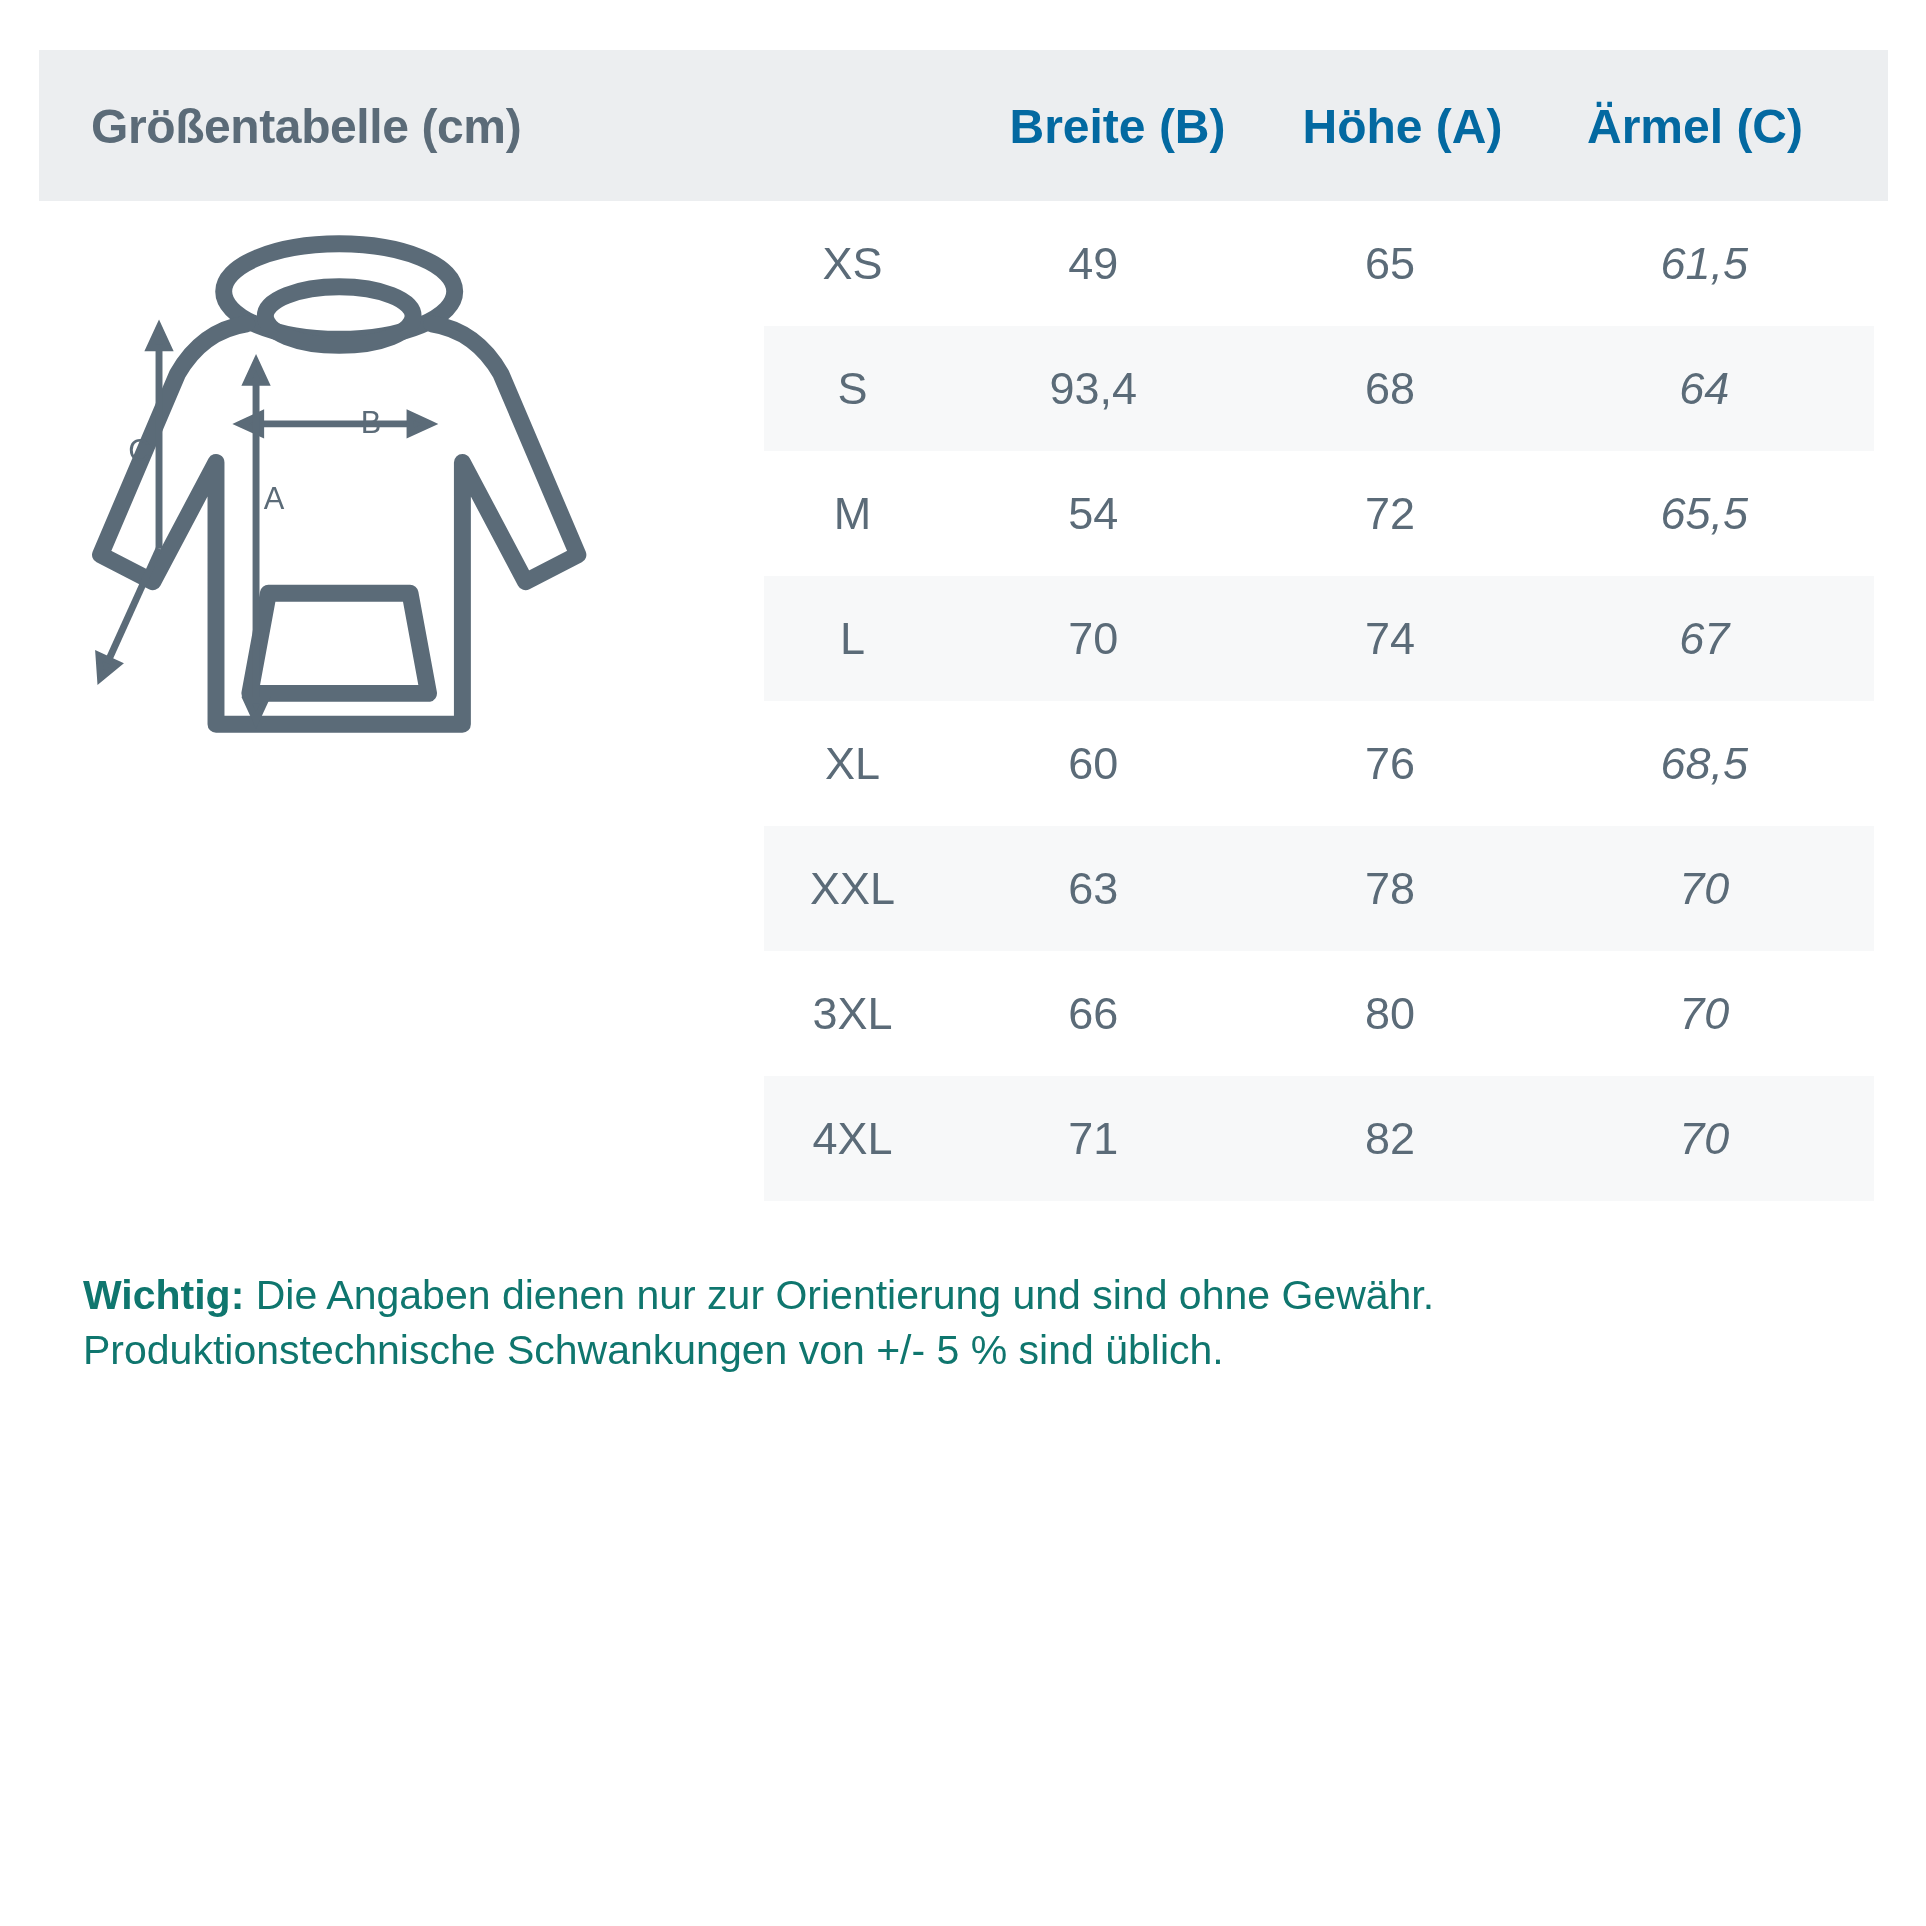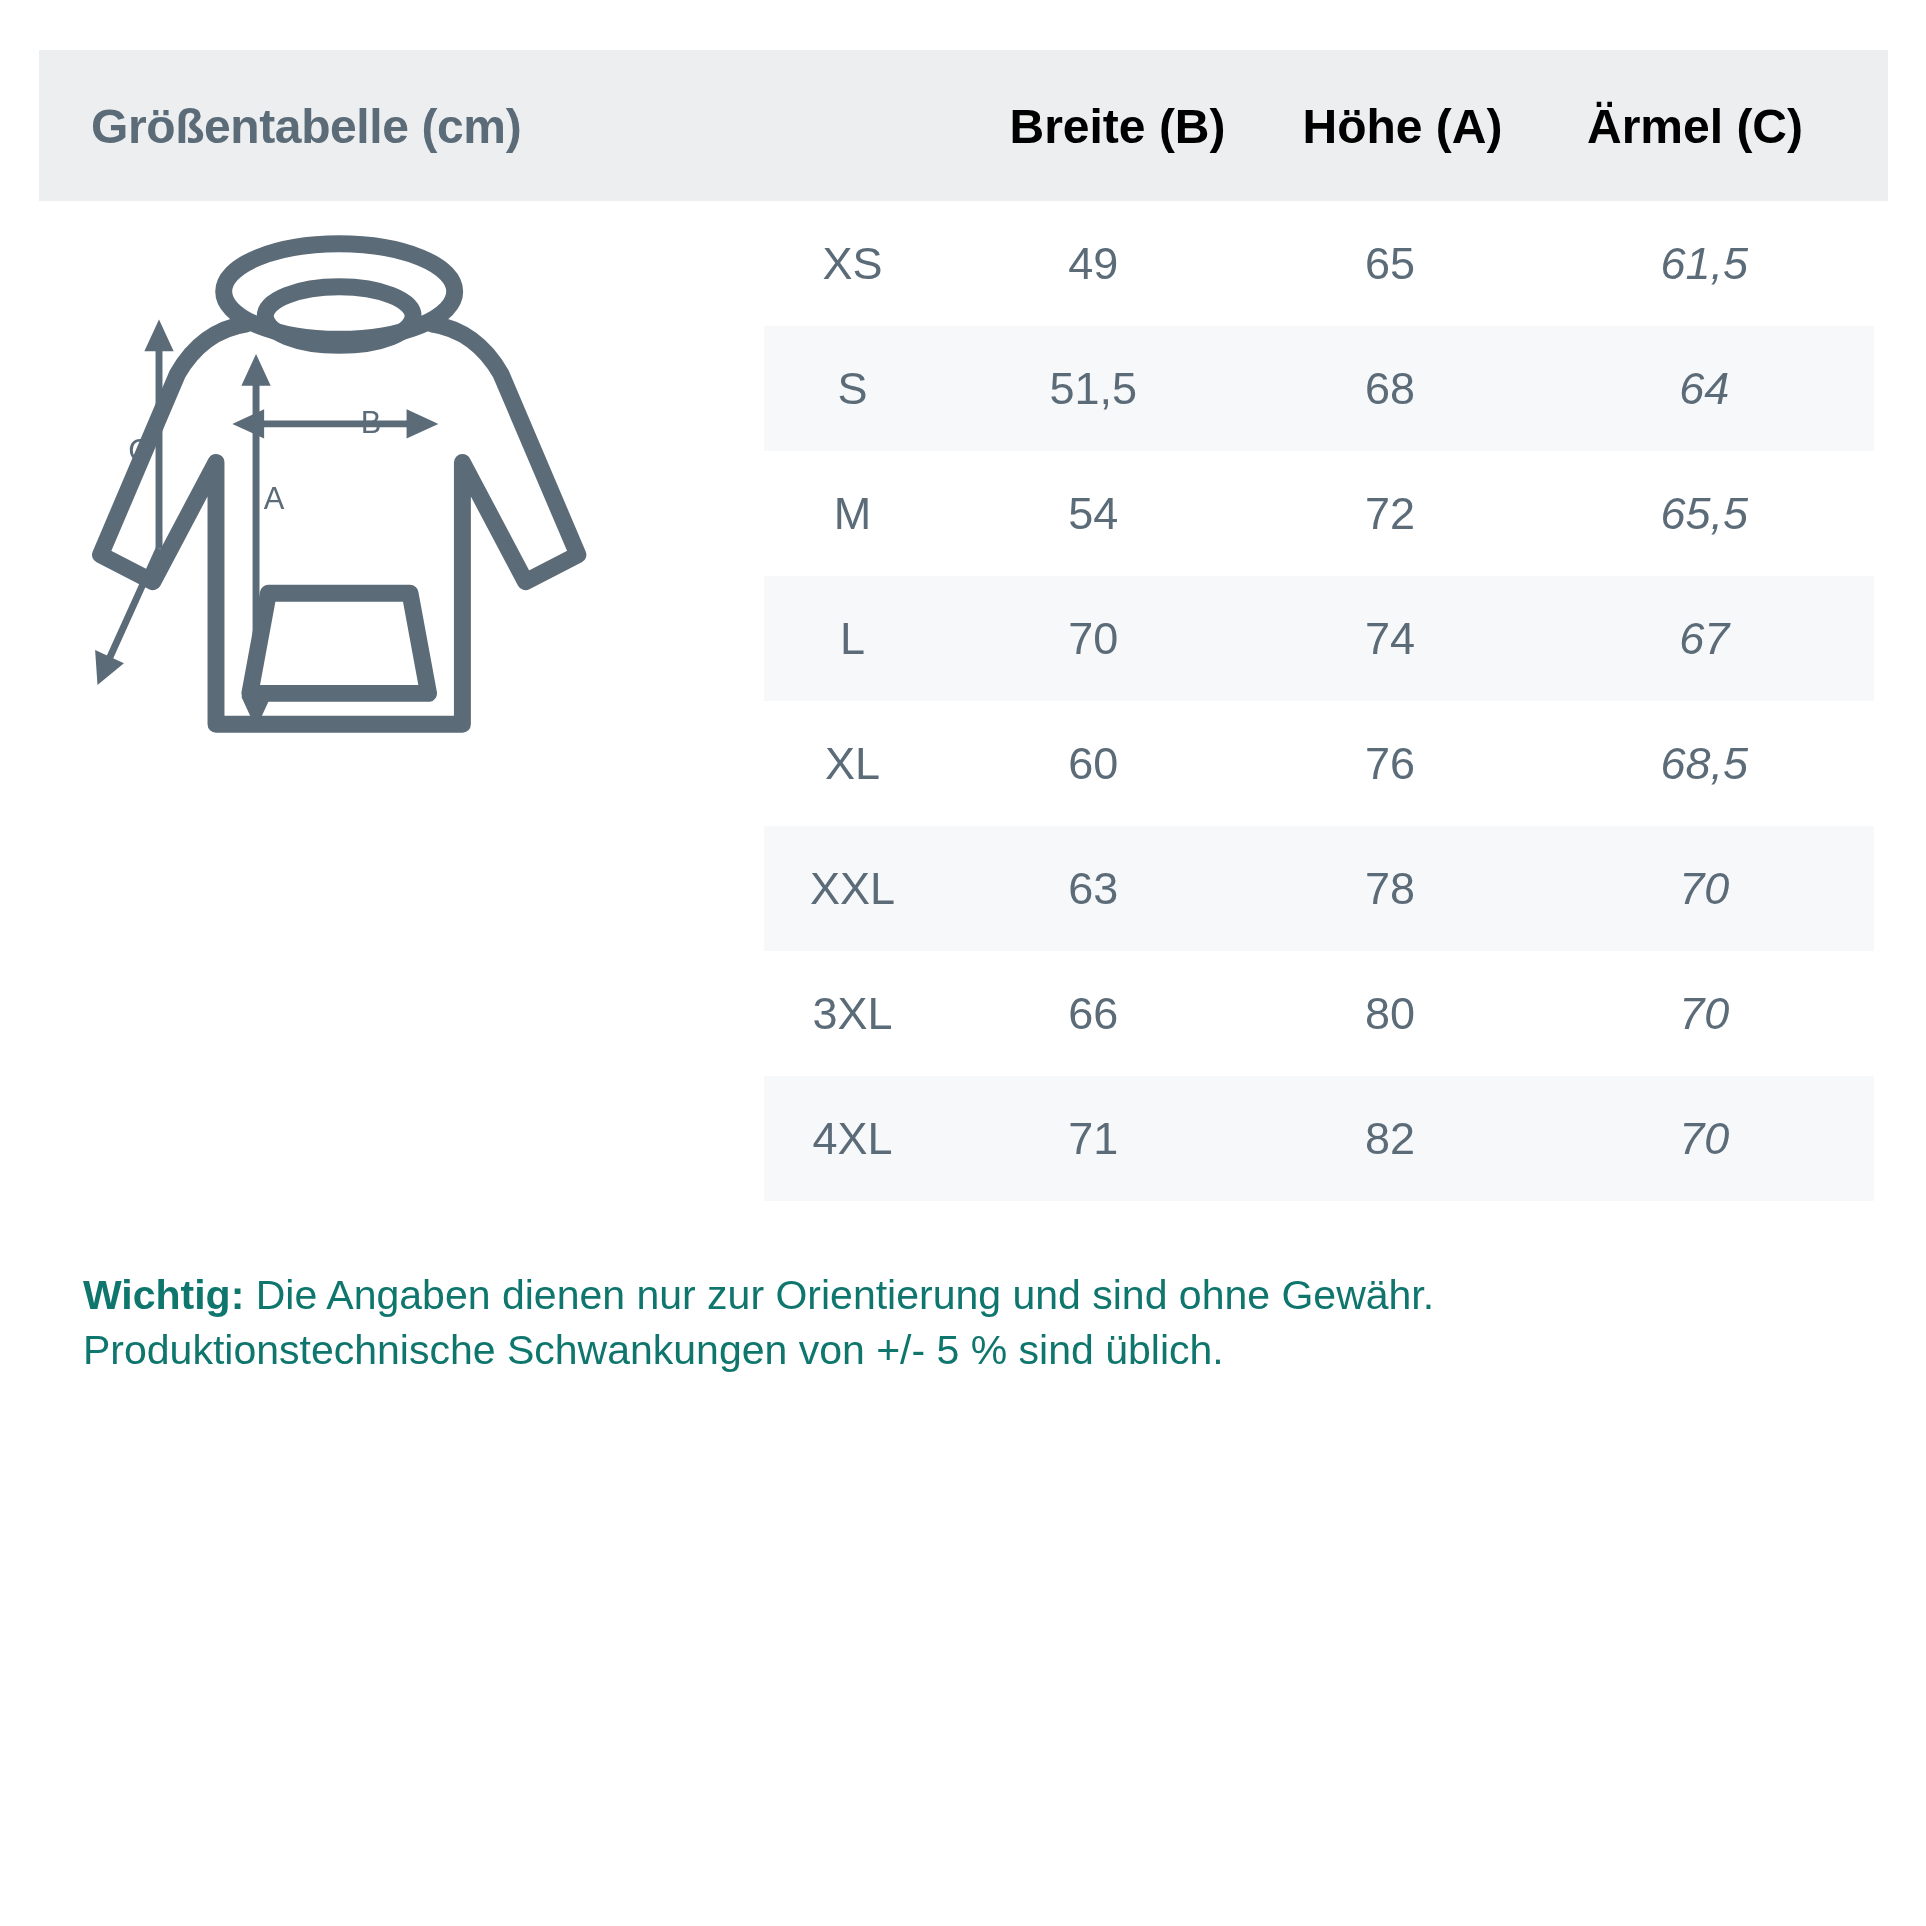--- a/index.html
+++ b/index.html
@@ -48,21 +48,21 @@
     top: 50%;
     transform: translateY(-50%);
     width: 1056px;
     display: flex;
     align-items: center;
   }
 
   .header-col {
     font-size: 48px;
     font-weight: bold;
-    color: #000000;
+    color: #0369a1;
     text-align: center;
     white-space: nowrap;
   }
   .header-col.c0 { width: 154px; }
   .header-col.c1 { width: 293px; }
   .header-col.c2 { width: 277px; }
   .header-col.c3 { width: 308px; }
 
   
   .size-table {
@@ -173,21 +173,21 @@
   <table class="size-table">
     <tbody>
       <tr>
         <td class="size-cell">XS</td>
         <td class="val-b">49</td>
         <td class="val-a">65</td>
         <td class="val-c">61,5</td>
       </tr>
       <tr class="alt">
         <td class="size-cell">S</td>
-        <td class="val-b">51,5</td>
+        <td class="val-b">93,4</td>
         <td class="val-a">68</td>
         <td class="val-c">64</td>
       </tr>
       <tr>
         <td class="size-cell">M</td>
         <td class="val-b">54</td>
         <td class="val-a">72</td>
         <td class="val-c">65,5</td>
       </tr>
       <tr class="alt">

